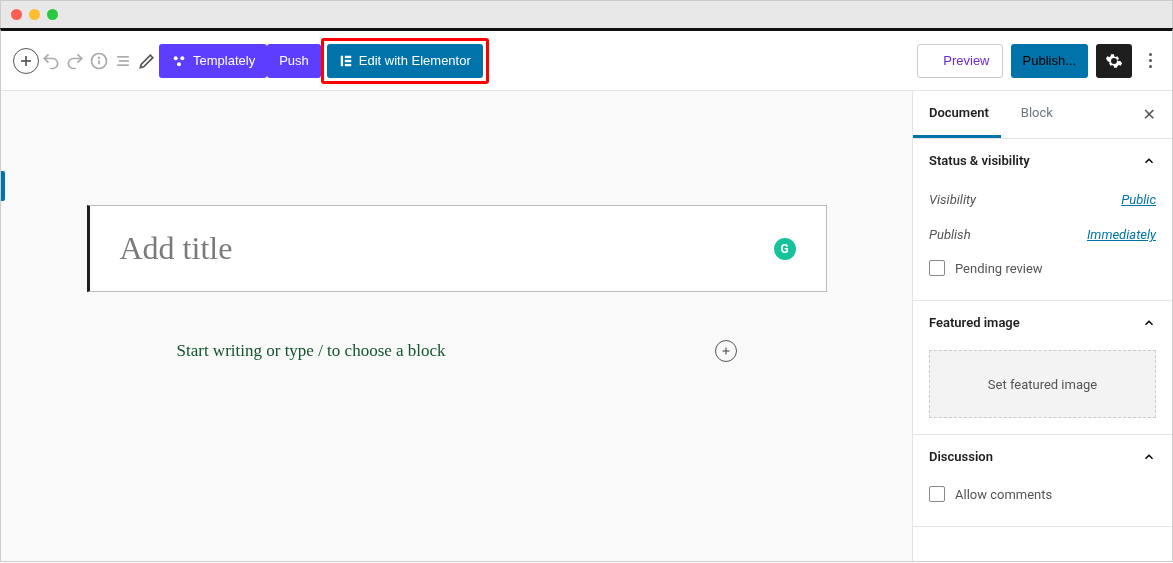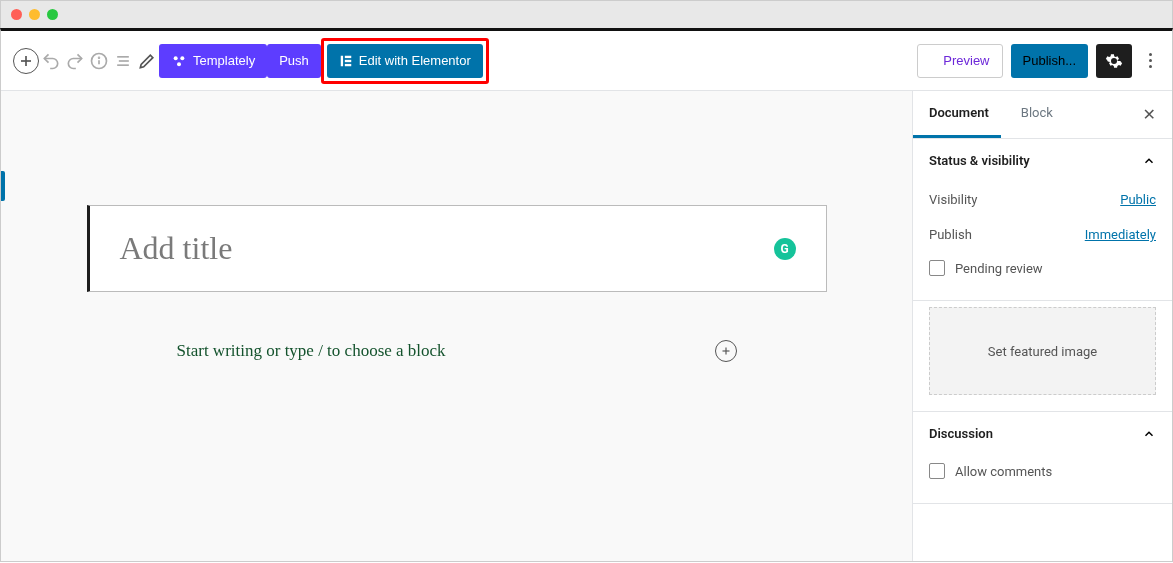--- a/index.html
+++ b/index.html
@@ -47,25 +47,25 @@
     .sidebar-tabs { display:flex; border-bottom:1px solid #e2e4e7; position:relative; }
     .tab { padding:14px 16px; color:#6c7781; cursor:pointer; font-size:13px; }
     .tab.active { color:#1e1e1e; font-weight:600; }
     .tab-underline { position:absolute; bottom:0; left:0; width:88px; height:3px; background:#0073aa; }
     .tab-close { margin-left:auto; padding:14px 16px; color:#555; cursor:pointer; font-size:16px; }
     
     .panel { border-bottom:1px solid #e2e4e7; }
     .panel-header { display:flex; align-items:center; justify-content:space-between; padding:14px 16px; cursor:pointer; }
     .panel-title { font-weight:600; color:#1e1e1e; }
     .panel-body { padding: 0 16px 16px; }
-    .panel-row { display:flex; justify-content:space-between; align-items:flex-end; padding:10px 0; color:#555; }
+    .panel-row { display:flex; justify-content:space-between; align-items:flex-end; padding:10px 0; color:#555;font-style:italic; }
     .panel-link { color:#0073aa; text-decoration:underline; cursor:pointer; }
     .checkbox-row { display:flex; align-items:center; gap:10px; padding:8px 0; color:#555; }
     .checkbox-row .cb { width:16px; height:16px; border:1.5px solid #888; border-radius:2px; cursor:pointer; }
-    .featured-dropzone { border:1px dashed #ccc; background:#f3f3f3; height:88px; display:flex; align-items:center; justify-content:center; color:#555; cursor:pointer; margin:6px 16px 16px; }
+    .featured-dropzone { border:1px dashed #ccc; background:#f3f3f3; height:68px; display:flex; align-items:center; justify-content:center; color:#555; cursor:pointer; margin:6px 16px 16px; }
     
     .chevron { width:14px; height:14px; }
     
     ::-webkit-scrollbar { width:12px; }
     ::-webkit-scrollbar-track { background:#f1f1f1; }
     ::-webkit-scrollbar-thumb { background:#c1c1c1; border-radius:6px; }
   </style>
 </head>
 <body>
 
@@ -210,20 +210,26 @@
             <span class="panel-link">Immediately</span>
           </div>
           <div class="checkbox-row">
             <div class="cb"></div>
             <span>Pending review</span>
           </div>
         </div>
       </div>
 
       <div class="panel">
+        <div class="panel-header">
+          <span class="panel-title">Featured image</span>
+          <svg class="chevron" viewBox="0 0 24 24" fill="none" stroke="currentColor" stroke-width="2.5">
+              <polyline points="6 15 12 9 18 15"></polyline>
+            </svg>
+        </div>
         <div class="featured-dropzone">
           <span>Set featured image</span>
         </div>
       </div>
 
       <div class="panel">
         <div class="panel-header">
           <span class="panel-title">Discussion</span>
           <svg class="chevron" viewBox="0 0 24 24" fill="none" stroke="currentColor" stroke-width="2.5">
               <polyline points="6 15 12 9 18 15"></polyline>

